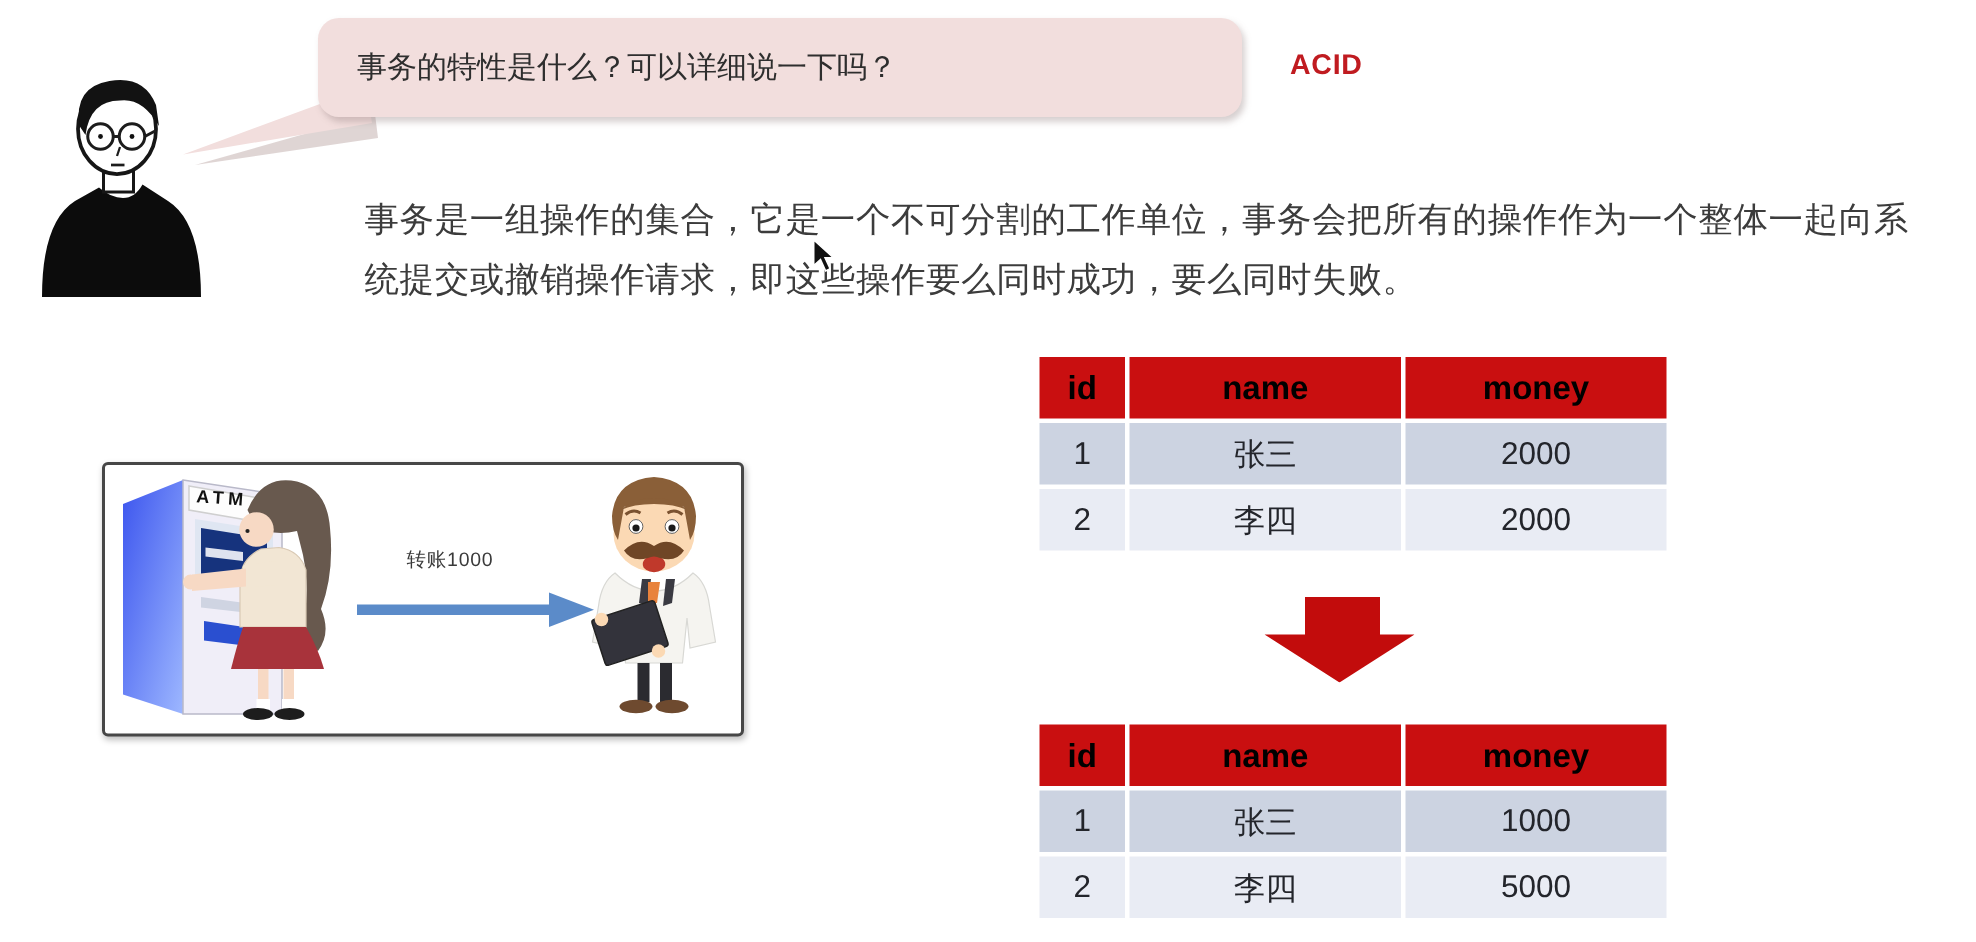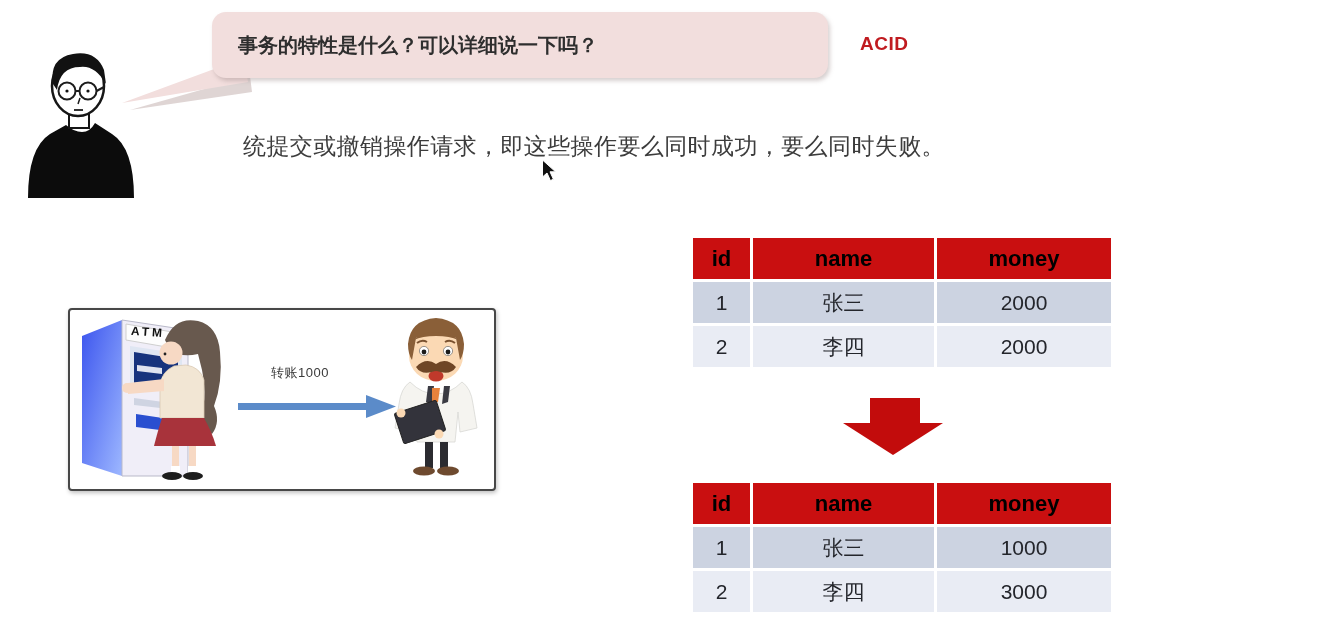--- a/index.html
+++ b/index.html
@@ -12,21 +12,21 @@
     --transfer-arrow-blue:#5b8bc9;
     --text-dark:#3c3c3c;
   }
   html,body{margin:0;padding:0;background:#ffffff;}
   body{font-family:"Liberation Sans","DejaVu Sans",sans-serif;}
   #canvas{position:relative;width:1317px;height:628px;background:#ffffff;overflow:hidden;}
 
   
   .bubble{position:absolute;left:212px;top:12px;width:616px;height:66px;
     background:var(--bubble-pink);border-radius:14px;
-    box-shadow:2px 3px 4px rgba(140,120,120,.35);font-weight:bold;}
+    box-shadow:2px 3px 4px rgba(140,120,120,.35);}
   .bubble-text{position:absolute;left:26px;top:0;height:66px;line-height:66px;
     font-size:20px;color:#2e2e2e;white-space:nowrap;}
   .bubble-tail{position:absolute;left:118px;top:56px;width:140px;height:58px;}
 
   
   .avatar{position:absolute;left:22px;top:48px;width:118px;height:152px;}
 
   
   .acid{position:absolute;left:860px;top:33px;font-size:19px;font-weight:bold;
     color:var(--acid-red);letter-spacing:.5px;}
@@ -94,20 +94,21 @@
     </g>
     <circle cx="45" cy="43" r="1.6" fill="#111"></circle>
     <circle cx="66" cy="43" r="1.6" fill="#111"></circle>
     <path d="M58,50 L56,56" stroke="#1c1c1c" stroke-width="1.5" fill="none"></path>
     <path d="M52,62 L61,62" stroke="#1c1c1c" stroke-width="1.8" fill="none"></path>
   </svg>
 
   <div class="acid">ACID</div>
 
   <div class="para">
+    <div>事务是一组操作的集合，它是一个不可分割的工作单位，事务会把所有的操作作为一个整体一起向系</div>
     <div>统提交或撤销操作请求，即这些操作要么同时成功，要么同时失败。</div>
   </div>
 
   <svg class="cursor" width="17" height="23" viewBox="0 0 17 23">
     <polygon points="1.5,1 1.5,18 6,14 9.4,21.6 12.4,20.2 9,12.8 14.6,12.8" fill="#111111" stroke="#ffffff" stroke-width="1"></polygon>
   </svg>
 
   <div class="illus">
     <svg width="420" height="175" viewBox="0 0 420 175">
       <defs>
@@ -225,18 +226,18 @@
       <th>money</th>
     </tr>
     <tr class="odd">
       <td>1</td>
       <td>张三</td>
       <td>1000</td>
     </tr>
     <tr class="even">
       <td>2</td>
       <td>李四</td>
-      <td>3000</td>
+      <td>5000</td>
     </tr>
   </tbody>
     </table>
 
 </div>
 
 </body></html>

